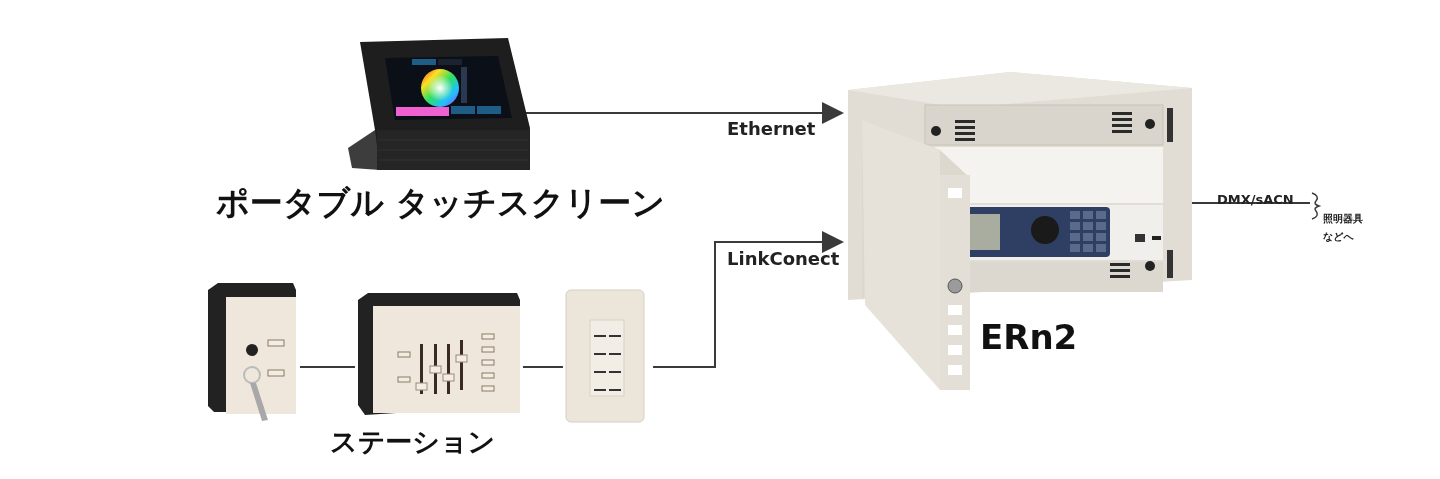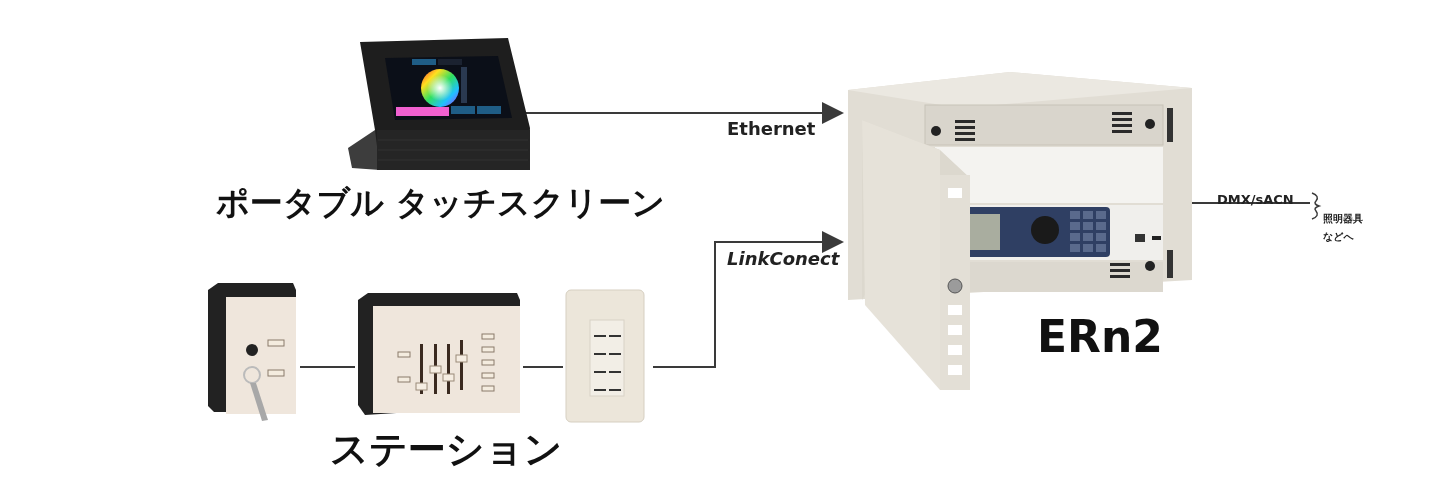--- a/index.html
+++ b/index.html
@@ -163,24 +163,24 @@
         <rect x="609" y="353" width="12" height="2"></rect>
       <rect x="594" y="371" width="12" height="2"></rect>
         <rect x="609" y="371" width="12" height="2"></rect>
       <rect x="594" y="389" width="12" height="2"></rect>
         <rect x="609" y="389" width="12" height="2"></rect>
     </g>
   </g>
 </svg>
 
 <div class="abs lbl-small" style="left:727px;top:118px;">Ethernet</div>
-<div class="abs lbl-small" style="left:727px;top:248px;font-style:italic;">LinkConect</div>
+<div class="abs lbl-small" style="left:727px;top:248px;">LinkConect</div>
 <div class="abs lbl-small" style="left:1217px;top:192px;font-size:13px;">DMX/sACN</div>
 <div class="abs lbl-small" style="left:1323px;top:184px;font-size:10px;text-align:left;line-height:18px;margin-top:26px;">
   <div>照明器具</div>
   <div>などへ</div>
 </div>
 
 <div class="abs lbl-big" style="left:216px;top:181px;font-size:33px;text-align:right;">ポータブル タッチスクリーン</div>
-<div class="abs lbl-big" style="left:330px;top:424px;font-size:38px;">ステーション</div>
-<div class="abs lbl-big" style="left:980px;top:318px;width:240px;text-align:center;font-size:44px;line-height:38px;">
+<div class="abs lbl-big" style="left:330px;top:424px;font-size:27px;">ステーション</div>
+<div class="abs lbl-big" style="left:980px;top:318px;width:240px;text-align:left;font-size:34px;line-height:38px;">
   <div>ERn2</div>
 </div>
 
 </body></html>

